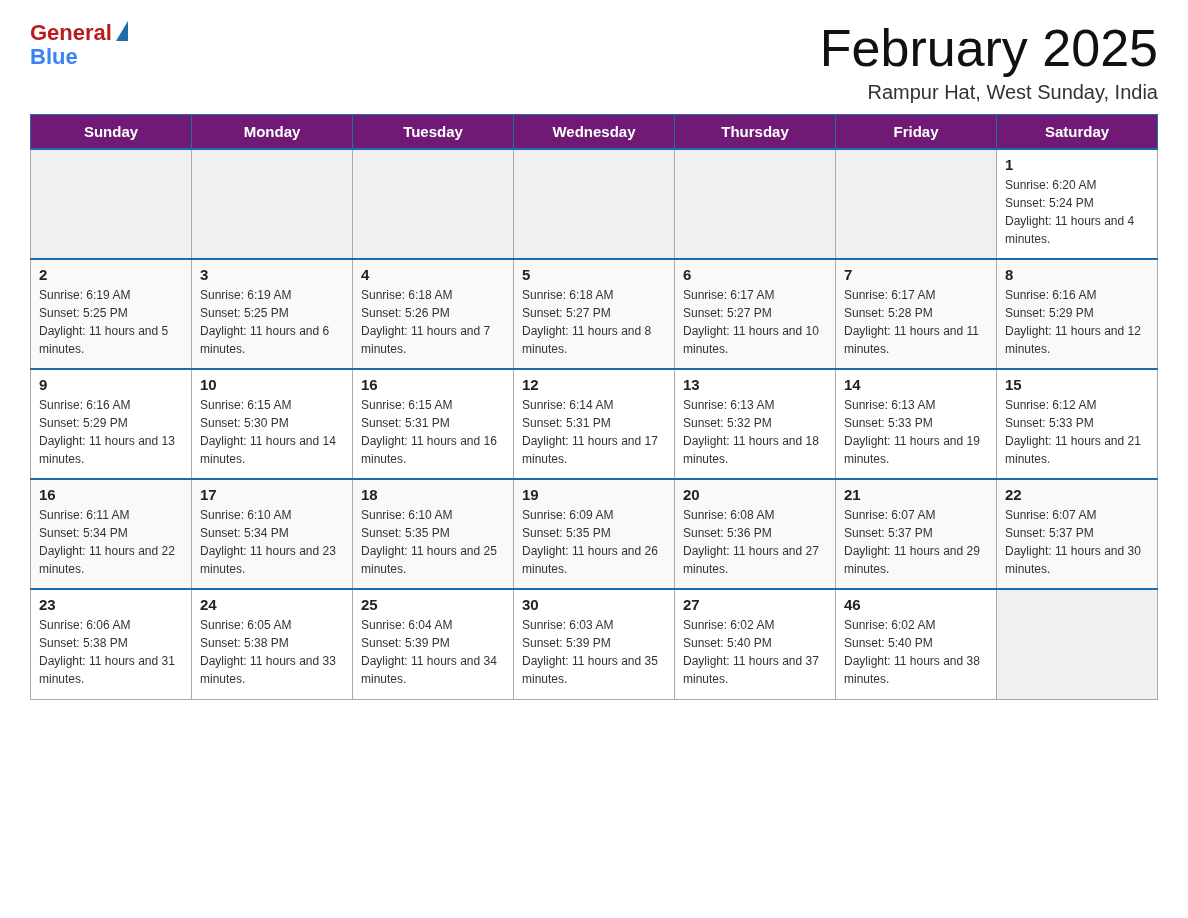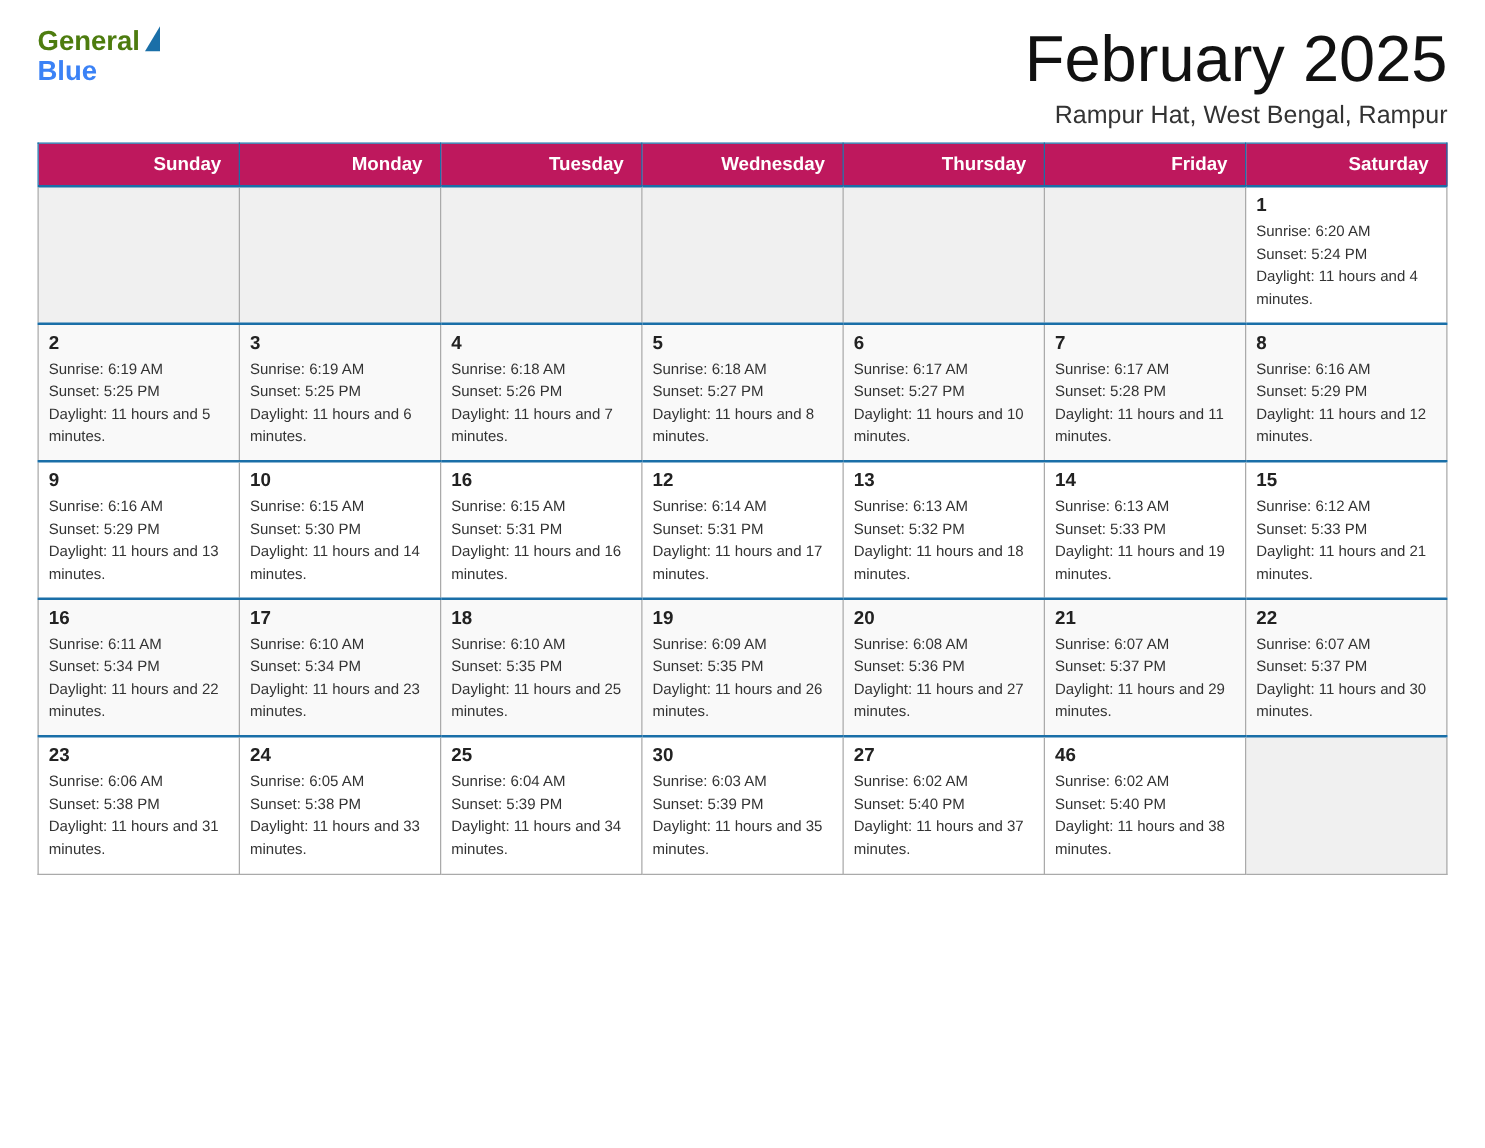--- a/index.html
+++ b/index.html
@@ -21,21 +21,21 @@
       flex-direction: column;
       align-items: flex-start;
     }
     .logo-top {
       display: flex;
       align-items: center;
     }
     .logo-general {
       font-size: 22px;
       font-weight: bold;
-      color: #4d7c0f;
+      color: #b91c1c;
     }
     .logo-triangle {
       width: 0;
       height: 0;
       border-left: 12px solid transparent;
       border-right: 0px solid transparent;
       border-bottom: 20px solid #1a6fa8;
       margin-left: 4px;
       margin-top: -4px;
     }
@@ -58,26 +58,26 @@
       font-size: 20px;
       color: #333;
       margin-top: 4px;
     }
     .calendar-table {
       width: 100%;
       border-collapse: collapse;
       table-layout: fixed;
     }
     .calendar-table th {
-      background-color: #be185d;
+      background-color: #701a75;
       color: #fff;
       font-size: 15px;
       font-weight: bold;
       padding: 8px 14px;
-      text-align: right;
+      text-align: center;
       border: 1px solid #1a6fa8;
     }
     .calendar-table td {
       border: 1px solid #aaa;
       vertical-align: top;
       padding: 6px 8px;
       height: 110px;
       font-size: 12.5px;
       color: #222;
       background: #fff;
@@ -109,21 +109,21 @@
 <div class="header-area">
   <div class="logo">
     <div class="logo-top">
       <span class="logo-general">General</span>
       <div class="logo-triangle"></div>
     </div>
     <span class="logo-blue">Blue</span>
   </div>
   <div class="title-area">
     <div class="month-title">February 2025</div>
-    <div class="location-title">Rampur Hat, West Bengal, Rampur</div>
+    <div class="location-title">Rampur Hat, West Sunday, India</div>
   </div>
 </div>
 
 <table class="calendar-table">
   <thead>
     <tr>
     <th>Sunday</th>
         <th>Monday</th>
         <th>Tuesday</th>
         <th>Wednesday</th>

